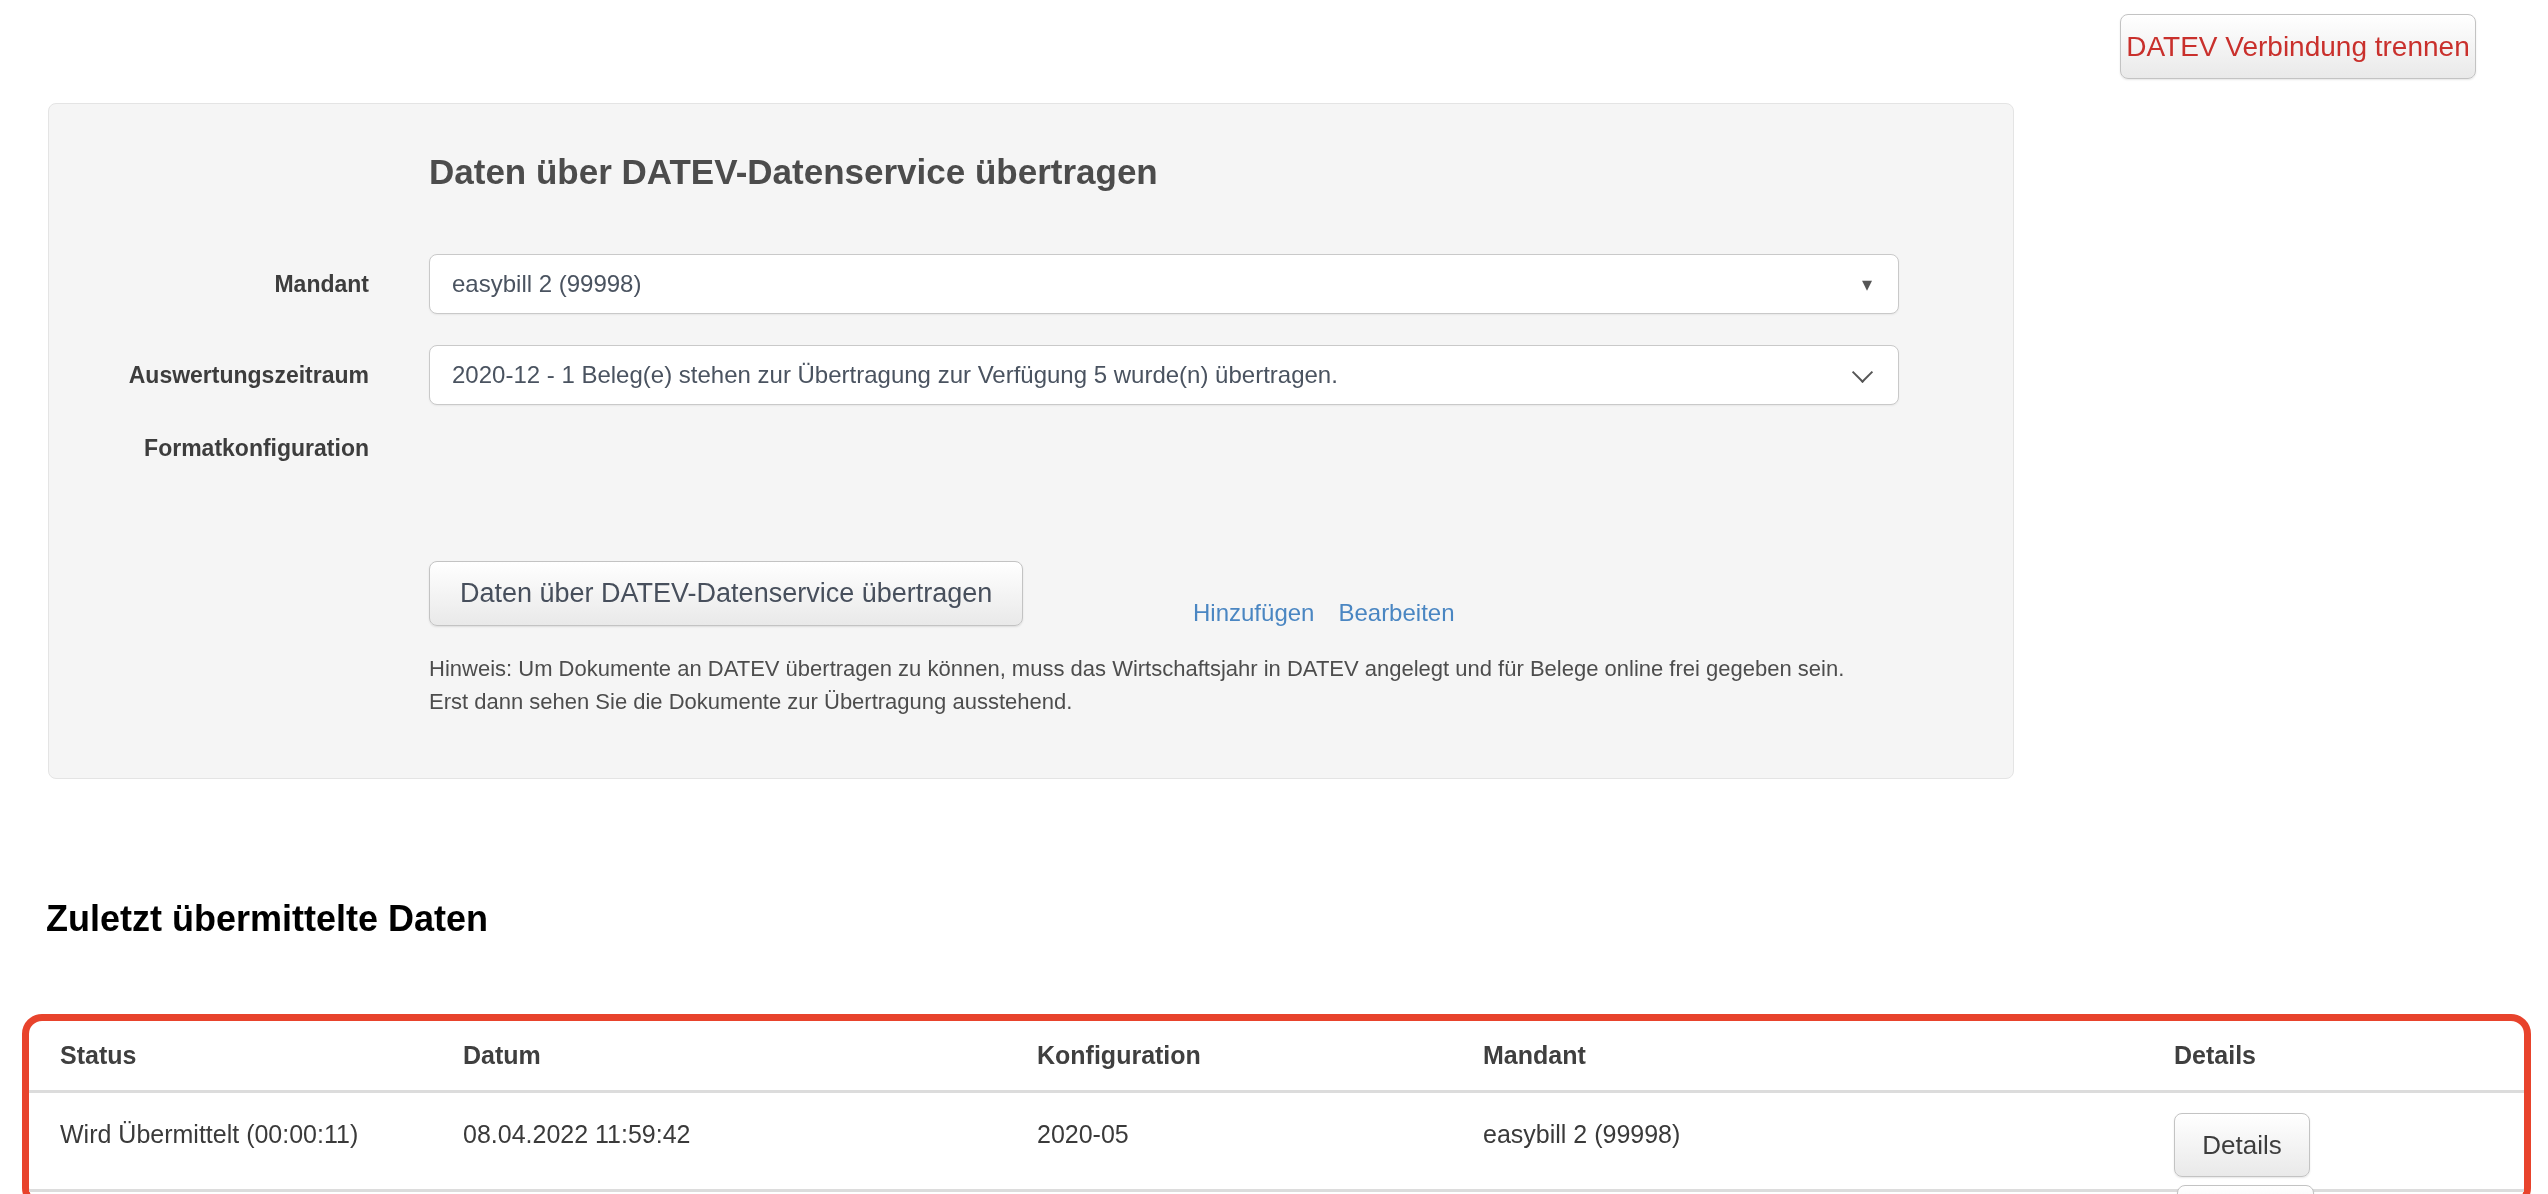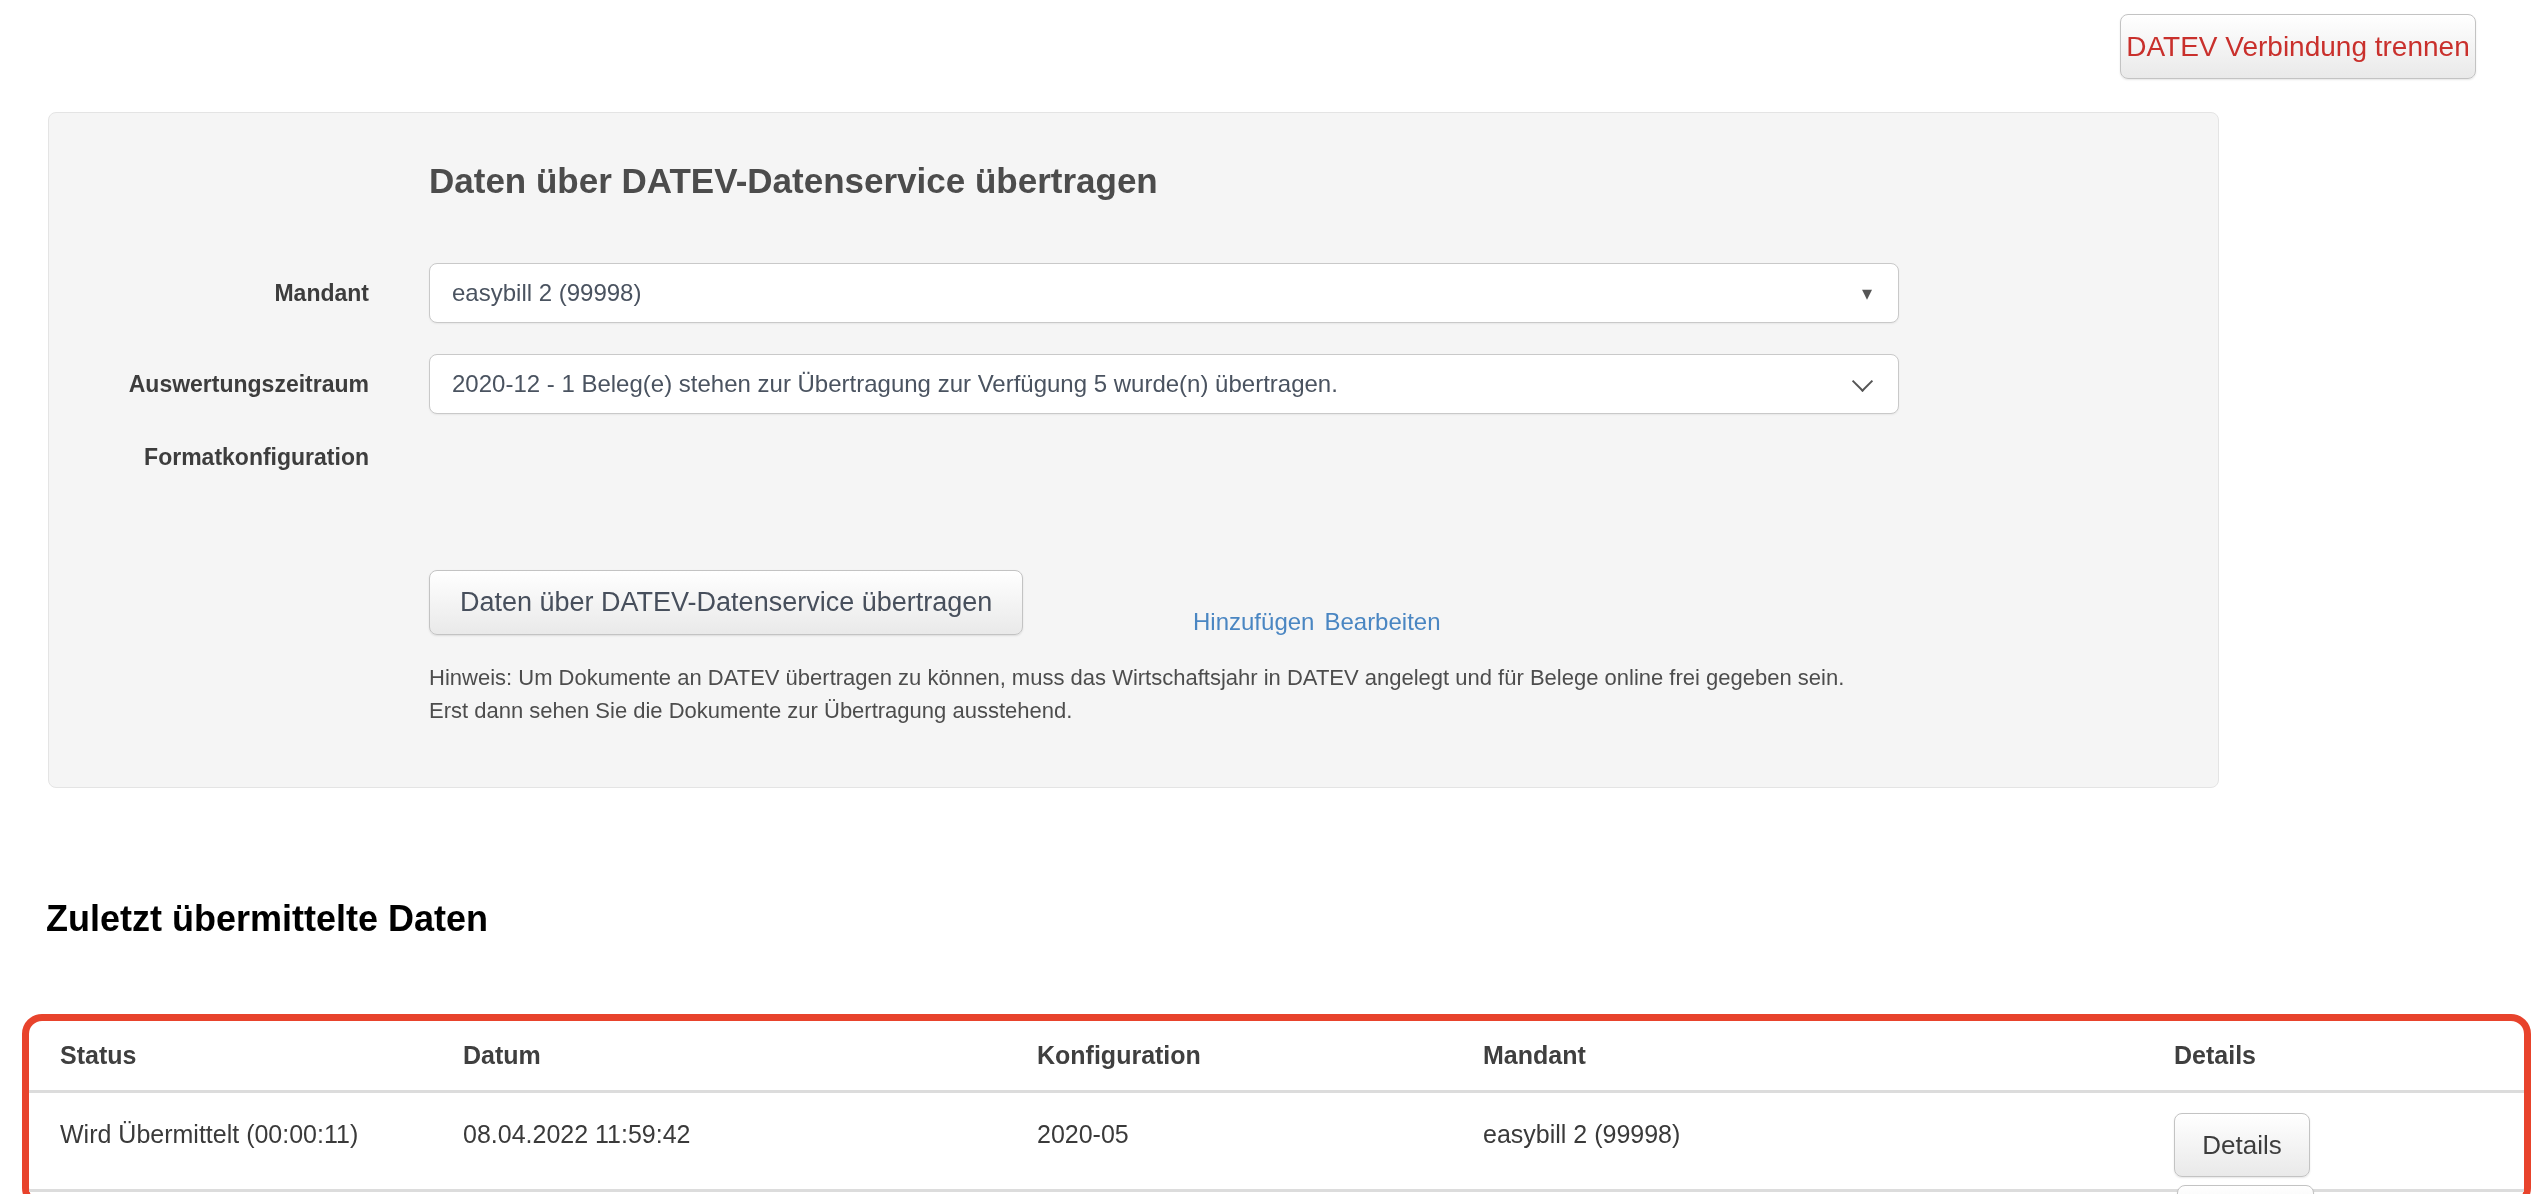--- a/index.html
+++ b/index.html
@@ -31,22 +31,22 @@
     position: absolute;
     left: 2120px; top: 14px;
     width: 356px; height: 65px;
     font-size: 28px;
     color: #c9302c;
   }
 
   
   .panel {
     position: absolute;
-    left: 48px; top: 112px;
-    width: 2171px; height: 676px;
+    left: 48px; top: 103px;
+    width: 1966px; height: 676px;
     background: #f5f5f5;
     border: 1px solid #e4e4e4;
     border-radius: 8px;
   }
   .panel-title {
     position: absolute;
     left: 380px; top: 48px;
     font-size: 35px;
     font-weight: bold;
     color: #4c4c4c;
@@ -104,21 +104,21 @@
     border-right: 2px solid #555;
     border-bottom: 2px solid #555;
     transform: translateY(-68%) rotate(45deg);
   }
 
   .links-row {
     position: absolute;
     left: 1144px; top: 495px;
     font-size: 24px;
     display: flex;
-    gap: 10px;
+    gap: 24px;
   }
   .links-row a {
     color: #4a86c2;
     text-decoration: none;
     cursor: pointer;
   }
 
   .submit-btn {
     position: absolute;
     left: 380px; top: 457px;

